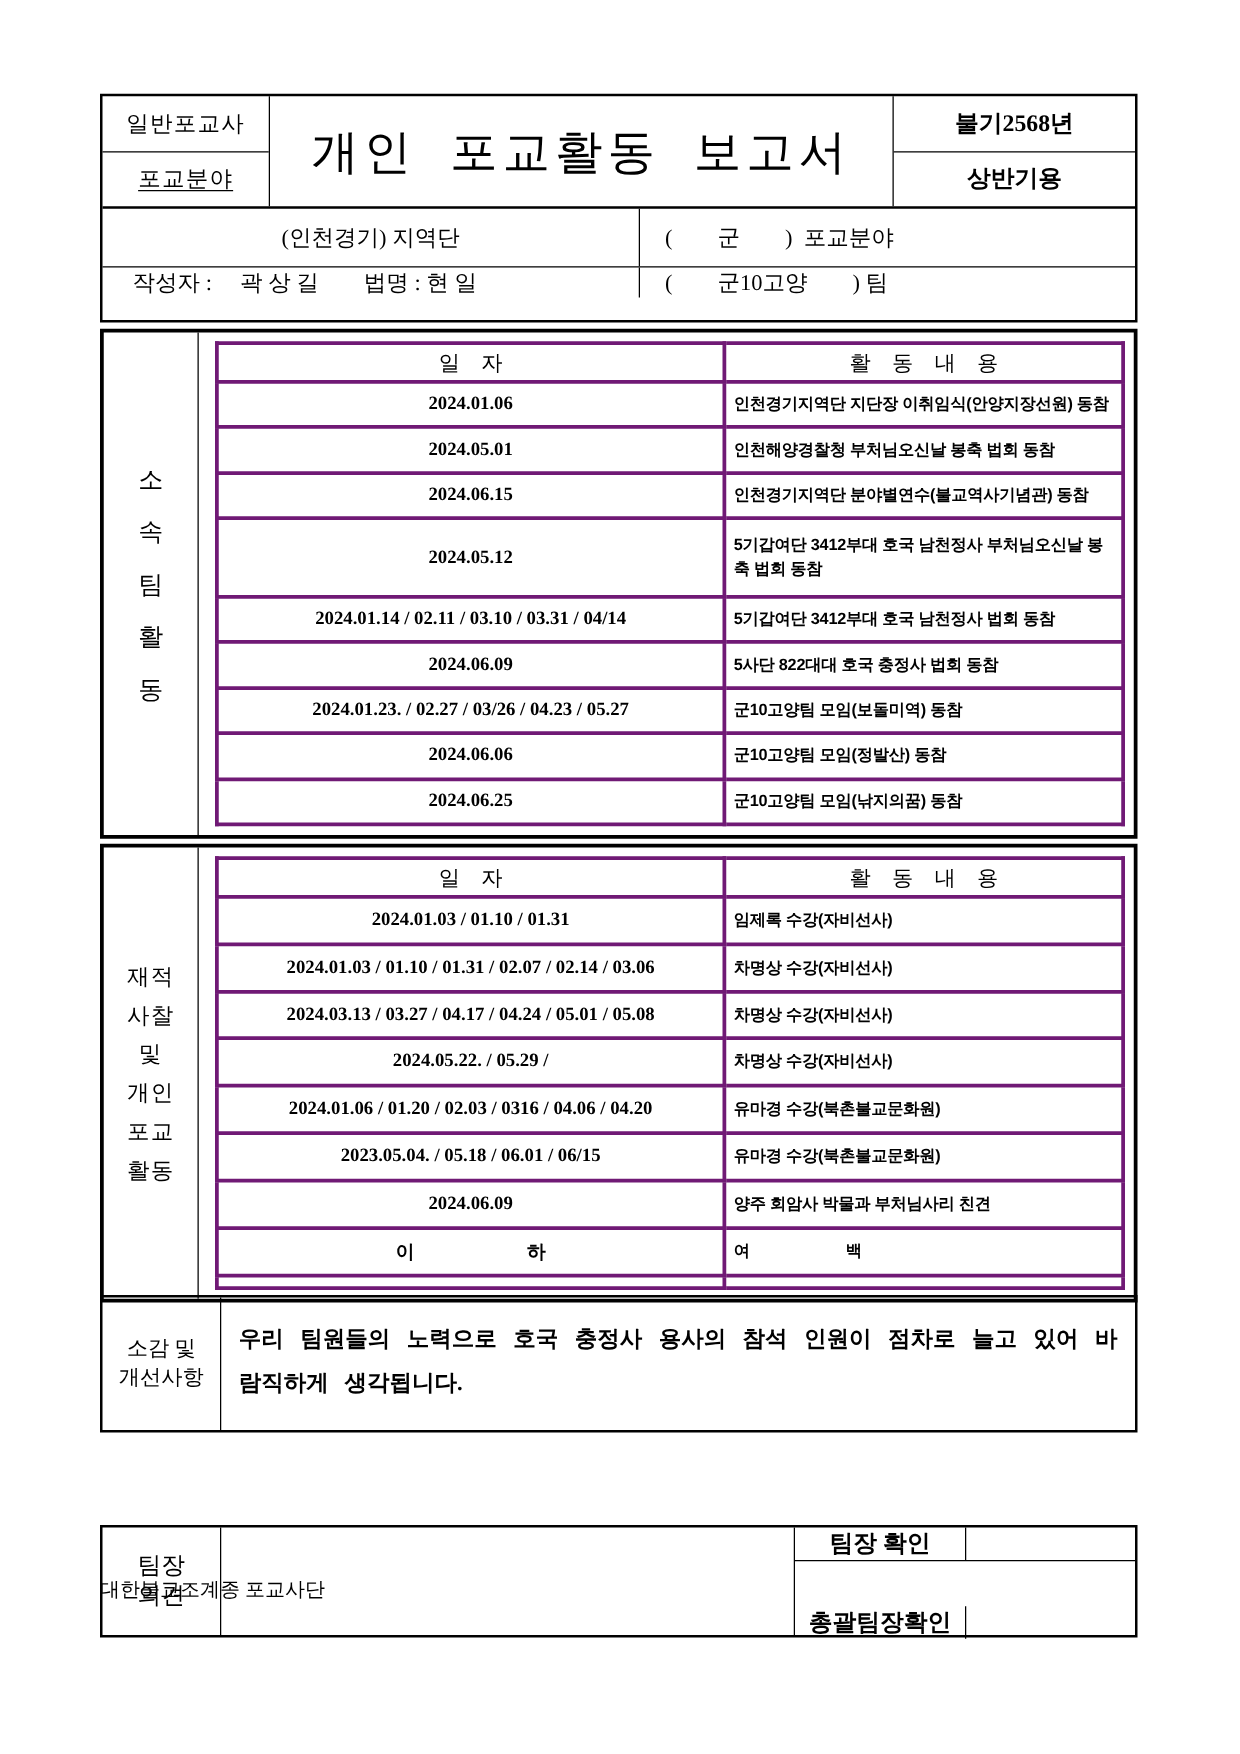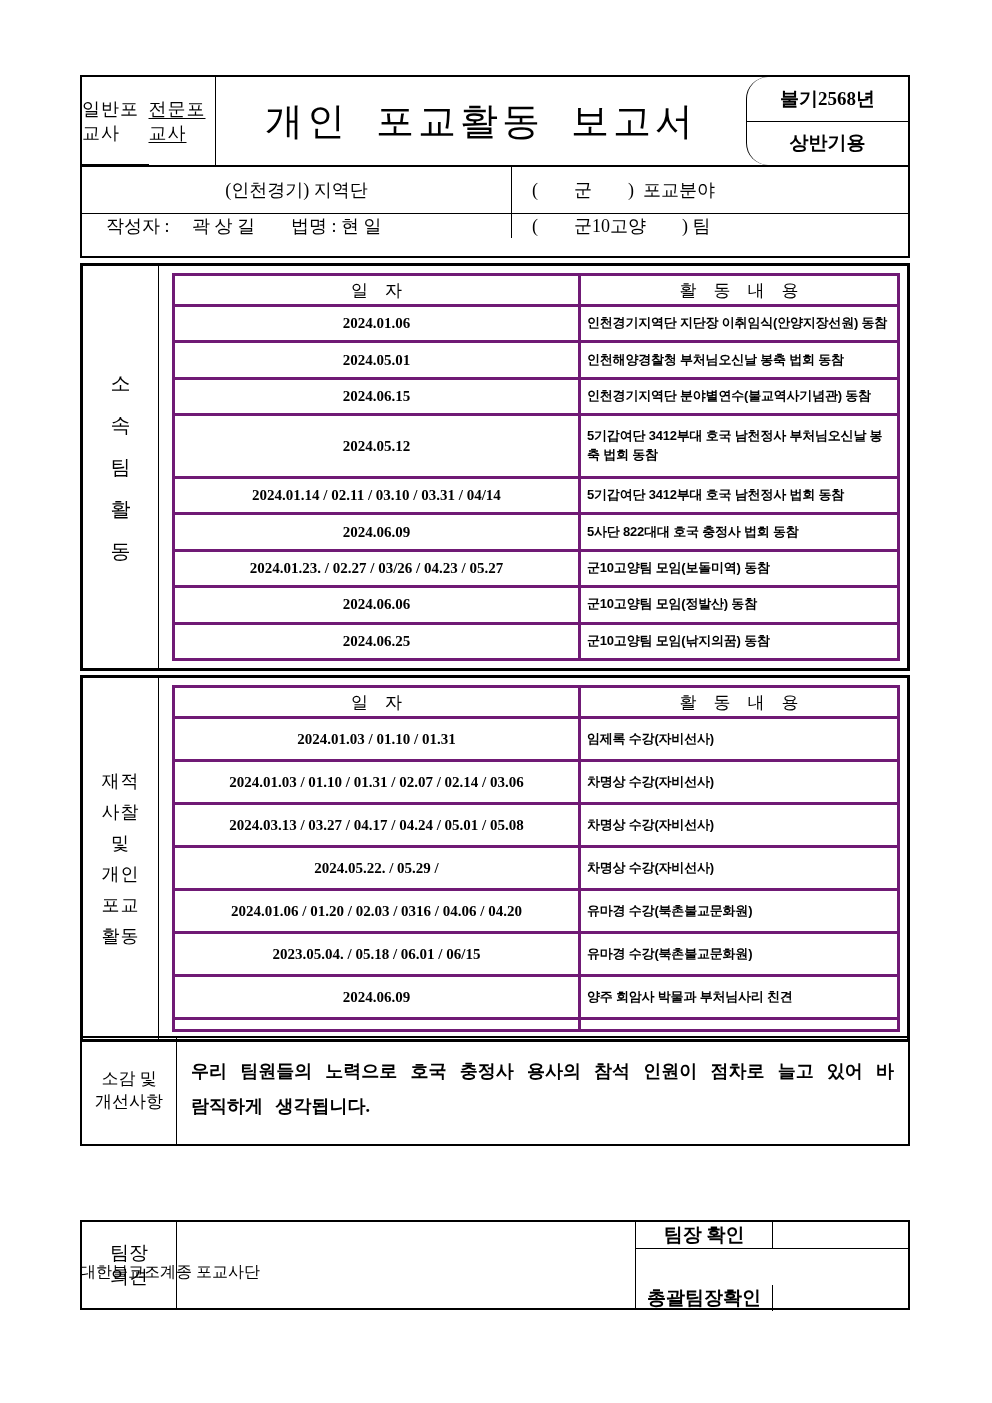--- a/index.html
+++ b/index.html
@@ -8,26 +8,26 @@
     width: 992px; height: 1403px;
     font-family: "Liberation Serif", "DejaVu Serif", serif;
     color: #000;
   }
   .page { position: relative; width: 992px; height: 1403px; background:#fff; overflow:hidden; }
   .abs { position: absolute; }
 
   
   .header-box { left:80px; top:75px; width:830px; height:183px; border:2px solid #000; }
   .hrow-a { display:flex; height:90px; border-bottom:2px solid #000; }
-  .h-left { width:134px; border-right:1px solid #000; display:flex; }
+  .h-left { width:134px; border-right:1px solid #000; display:flex; flex-direction:column; }
   .h-left-cell { flex:1; display:flex; align-items:center; justify-content:center; font-size:18px; letter-spacing:1px; }
   .h-left-cell.first { border-bottom:1px solid #000; }
   .h-left-cell.ul span { text-decoration:underline; text-underline-offset:3px; }
   .h-title { flex:1; display:flex; align-items:center; justify-content:center; font-size:38px; letter-spacing:4px; white-space:pre; }
-  .h-right { width:162px; border-left:1px solid #000; display:flex; flex-direction:column;border-radius:22px; }
+  .h-right { width:194px; border-left:1px solid #000; display:flex; flex-direction:column; }
   .h-right-cell { flex:1; display:flex; align-items:center; justify-content:center; font-size:19px; font-weight:bold; }
   .h-right-cell.first { border-bottom:1px solid #000; }
   .hrow-b { display:flex; height:47px; border-bottom:1px solid #000; }
   .hrow-c { display:flex; flex:1; }
   .hb-left { width:430px; border-right:1px solid #000; display:flex; align-items:center; justify-content:center; font-size:18px; white-space:pre; }
   .hb-left.writer { justify-content:flex-start; padding-left:24px; }
   .hb-right { flex:1; display:flex; align-items:center; padding-left:20px; font-size:18px; white-space:pre; }
 
   
   .section { left:80px; width:830px; border:3px solid #000; }
@@ -69,21 +69,21 @@
 
 <div class="page">
 
   <div class="abs header-box">
     <div class="hrow-a">
       <div class="h-left">
         <div class="h-left-cell first">
             <span>일반포교사</span>
           </div>
         <div class="h-left-cell ul">
-            <span>전문포교사</span>
+            <span>포교분야</span>
           </div>
       </div>
       <div class="h-title">개인  포교활동  보고서</div>
       <div class="h-right">
         <div class="h-right-cell first">불기2568년</div>
         <div class="h-right-cell">상반기용</div>
       </div>
     </div>
     <div class="hrow-b">
       <div class="hb-left">(인천경기) 지역단</div>
@@ -201,20 +201,24 @@
             </tr>
             <tr>
               <td class="c-date">2023.05.04. / 05.18 / 06.01 / 06/15</td>
               <td class="c-act">유마경 수강(북촌불교문화원)</td>
             </tr>
             <tr>
               <td class="c-date">2024.06.09</td>
               <td class="c-act">양주 회암사 박물과 부처님사리 친견</td>
             </tr>
             <tr>
+              <td class="c-date">이　　　　　　하</td>
+              <td class="c-act">여　　　　　　백</td>
+            </tr>
+            <tr>
               <td class="c-date"></td>
               <td class="c-act"></td>
             </tr>
           </tbody>
       </table>
     </div>
   </div>
 
   <div class="abs remarks">
     <div class="rm-label">

